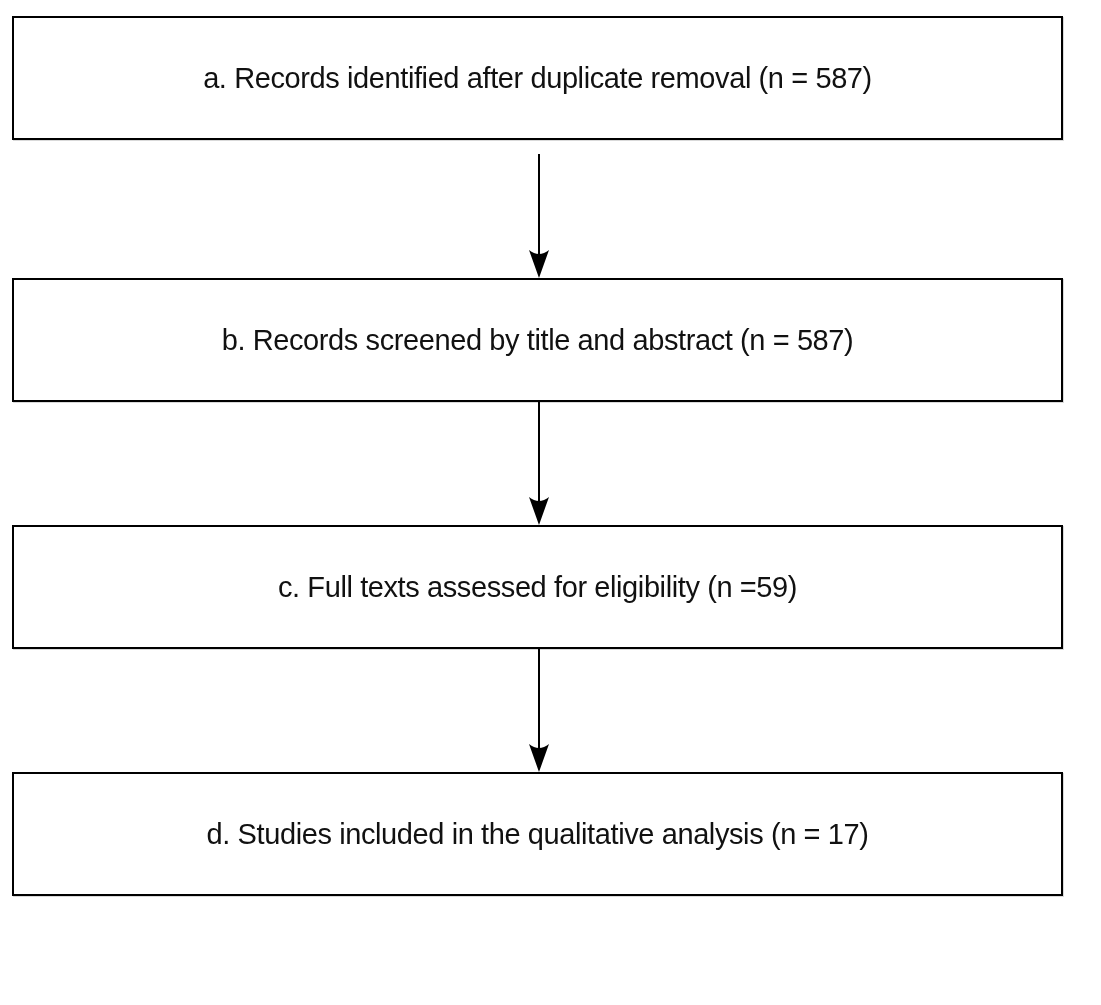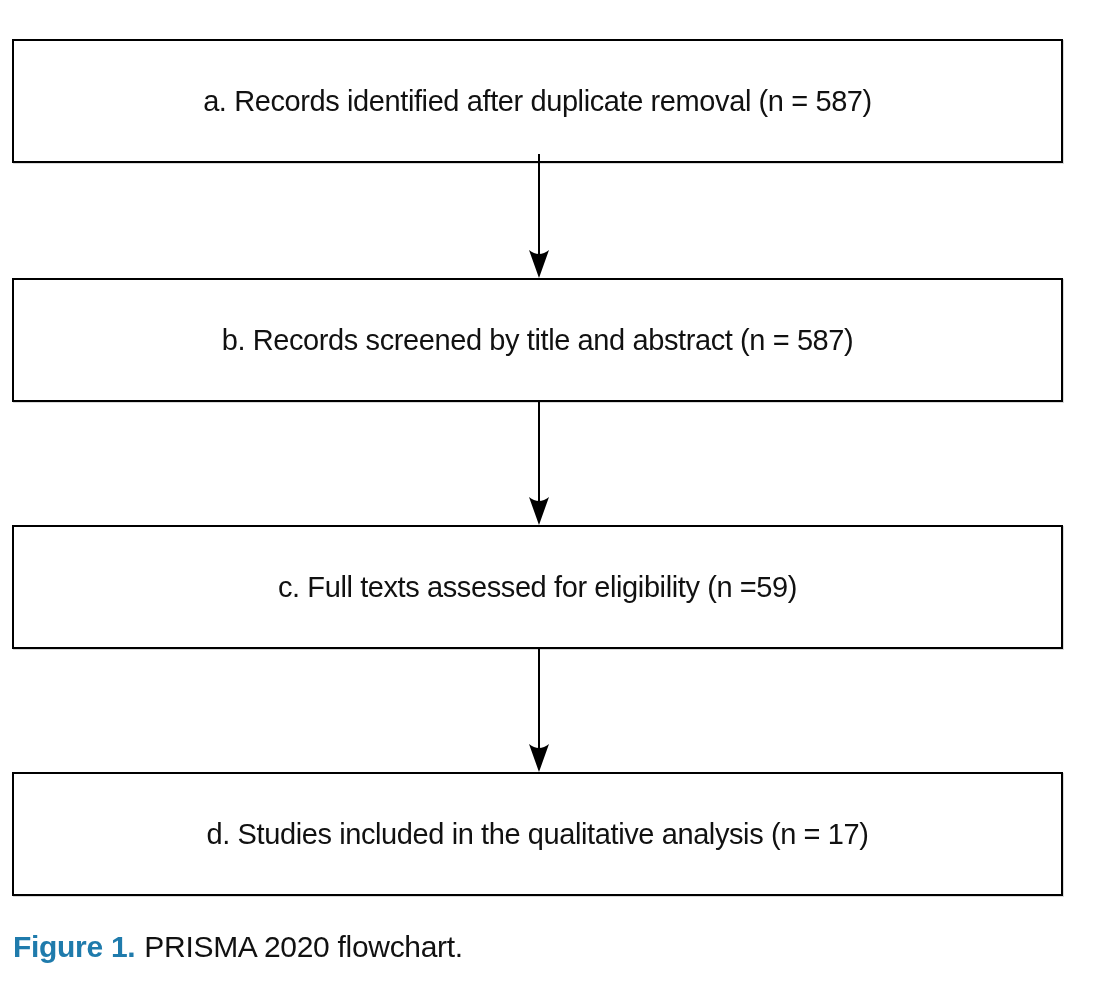--- a/index.html
+++ b/index.html
@@ -27,21 +27,21 @@
     justify-content: center;
     box-shadow: 1px 1px 0 rgba(0,0,0,0.15);
   }
   .flow-box .box-label {
     font-size: 29px;
     letter-spacing: -0.4px;
     color: #111111;
     text-align: center;
     white-space: nowrap;
   }
-  .box-a { top: 39px; justify-content: center; }
+  .box-a { top: 16px; justify-content: center; }
   .box-b { top: 278px; }
   .box-c { top: 525px; }
   .box-d { top: 772px; }
   .down-arrow {
     position: absolute;
     left: 525px;
     width: 28px;
     display: block;
   }
   .arrow-1 { top: 154px; }
@@ -93,17 +93,14 @@
 
   <svg class="down-arrow arrow-3" width="28" height="124" viewBox="0 0 28 124" xmlns="http://www.w3.org/2000/svg">
     <line x1="14" y1="0" x2="14" y2="102" stroke="#000000" stroke-width="2"></line>
     <path d="M14 124 L4 96 Q14 104 24 96 Z" fill="#000000"></path>
   </svg>
 
   <div class="flow-box box-d">
     <span class="box-label">d. Studies included in the qualitative analysis (n = 17)</span>
   </div>
 
-  <div class="figure-caption">
-    <span class="caption-label">Figure 1.</span><span class="caption-text">PRISMA 2020 flowchart.</span>
-  </div>
 
 </div>
 
 </body></html>

